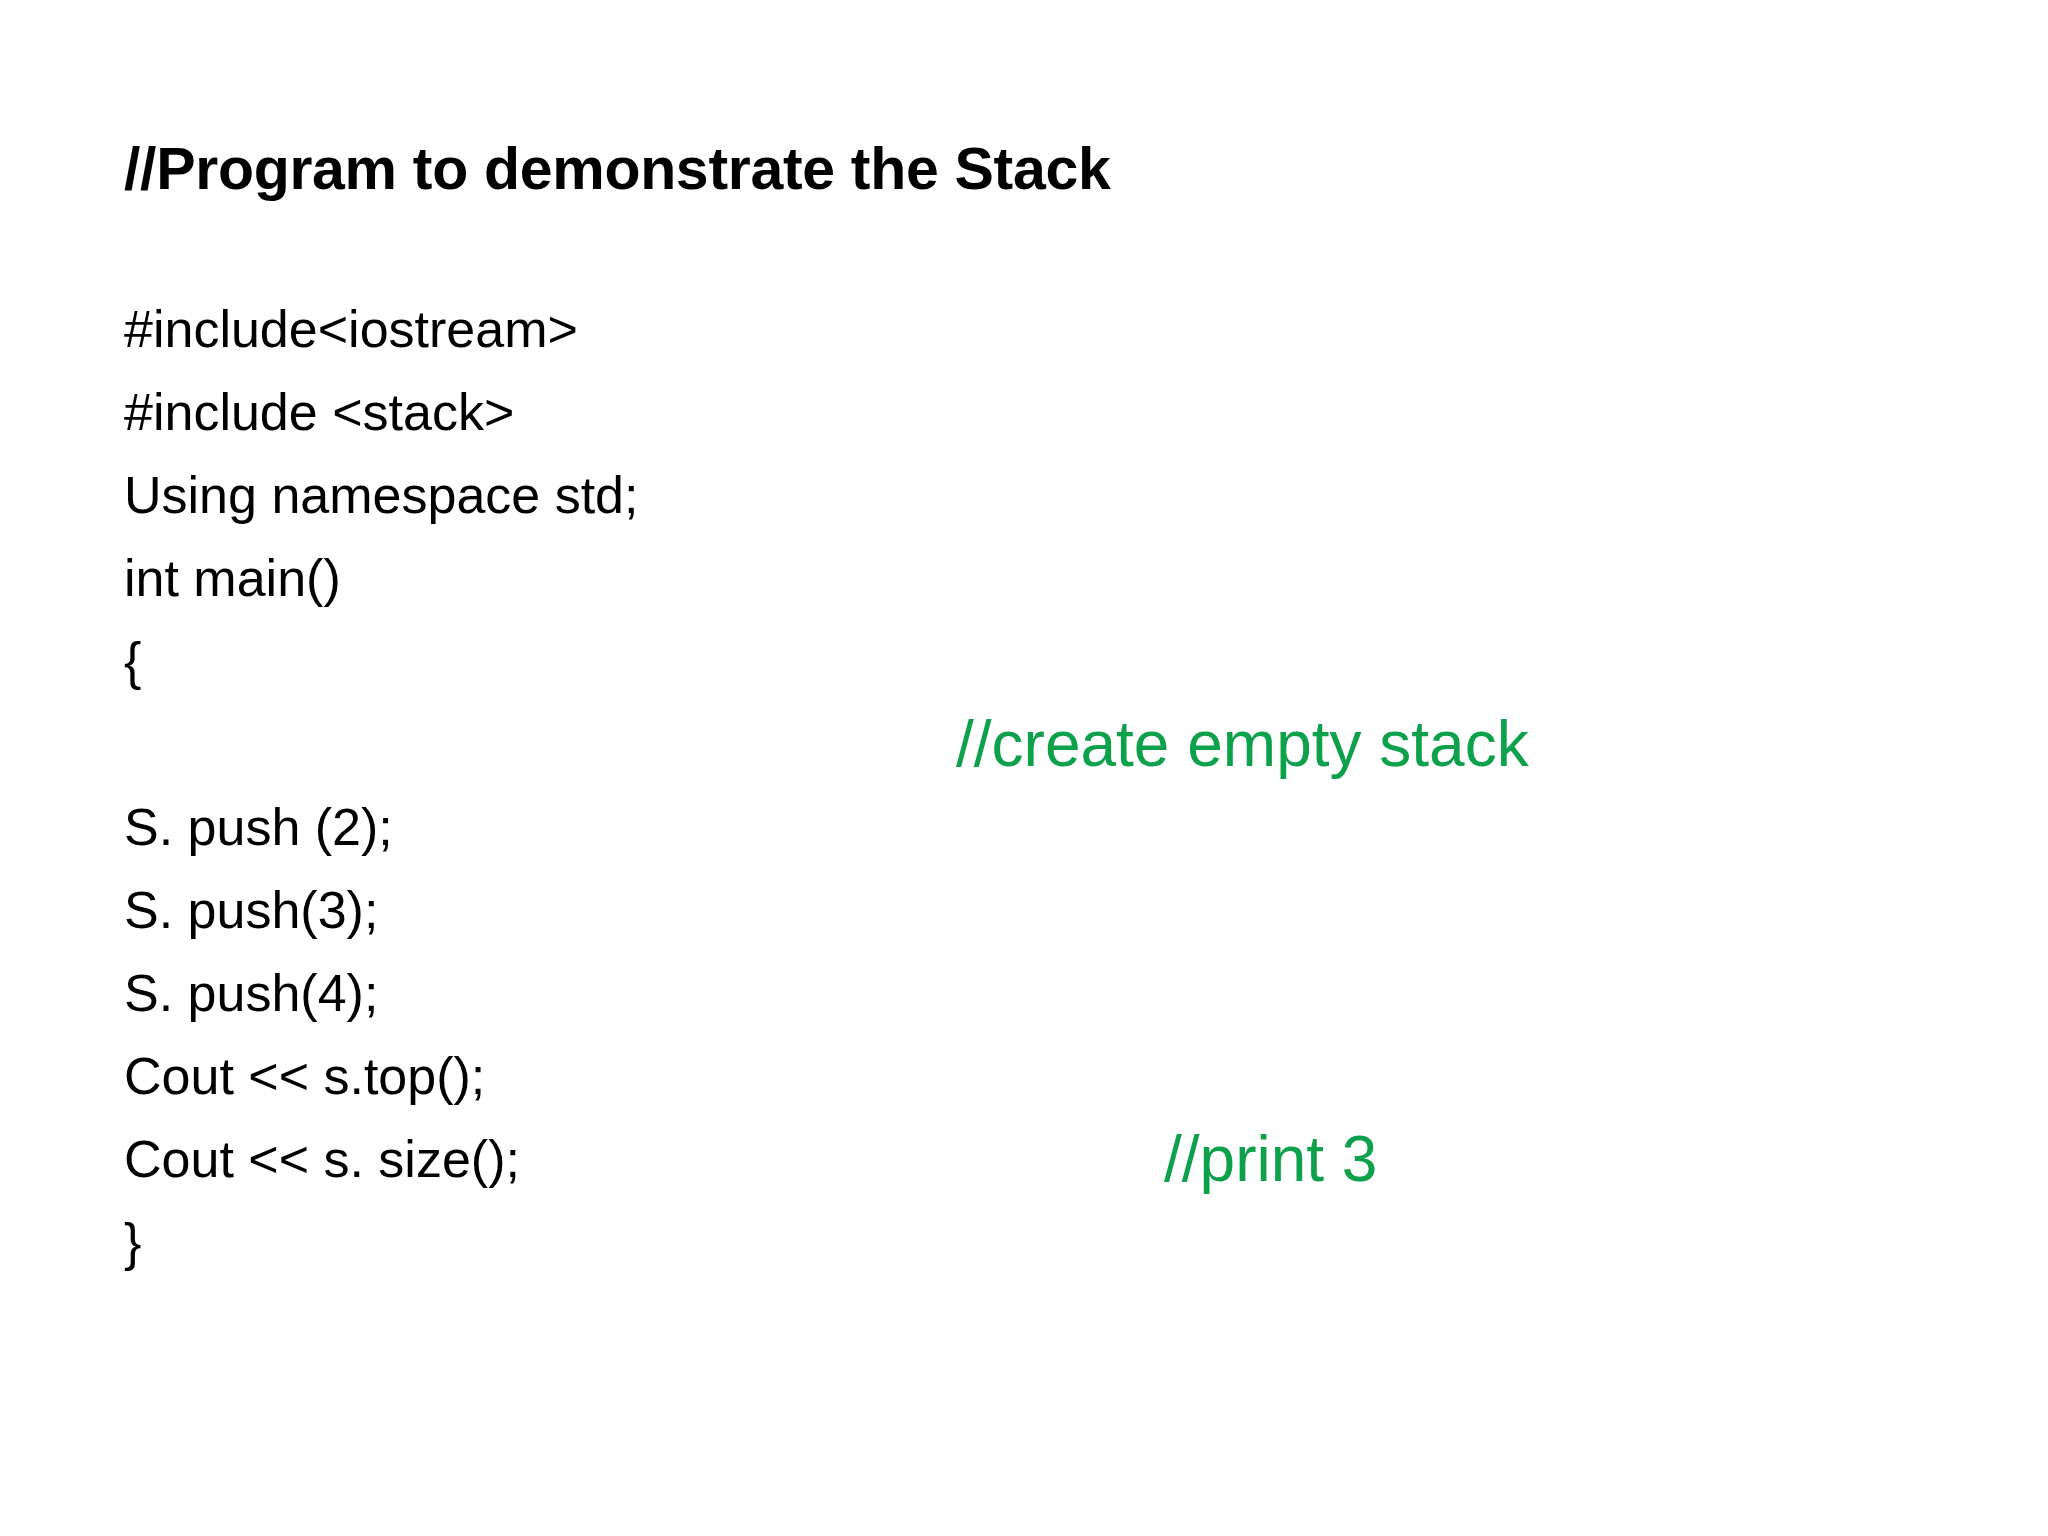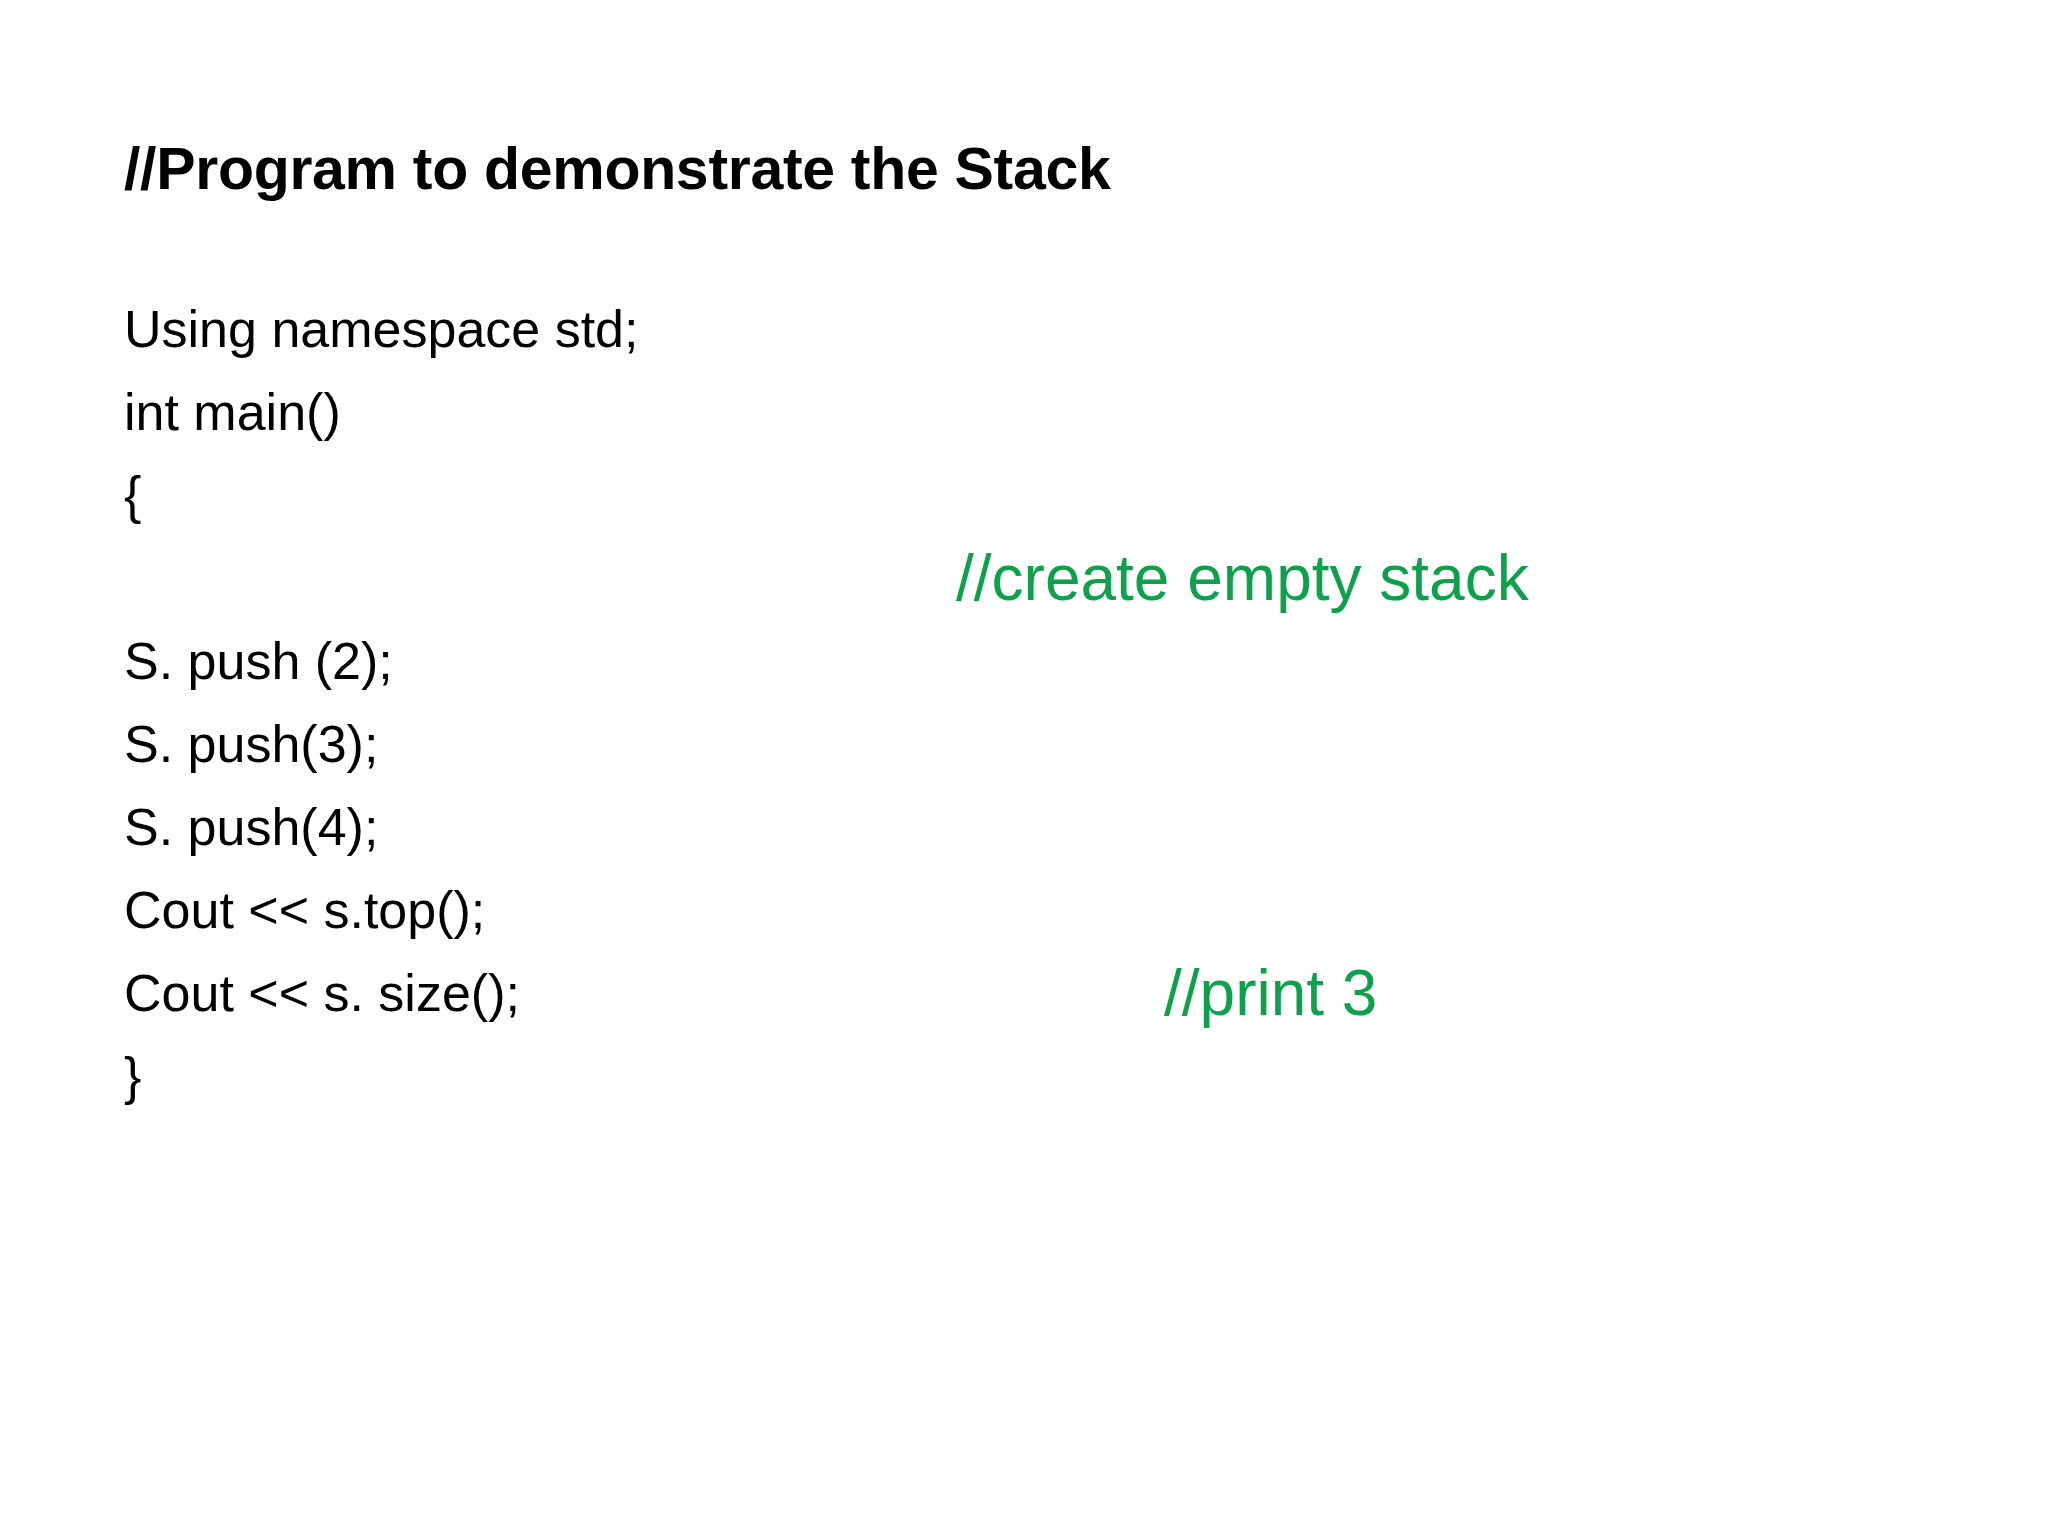--- a/index.html
+++ b/index.html
@@ -67,21 +67,29 @@
 </style>
 </head>
 <body>
 
 <div class="slide">
 
   <div class="slide-title">//Program to demonstrate the Stack</div>
 
   <div class="code-block">
 
+    <div class="code-line">
+      <span class="code-text">#include&lt;iostream&gt;</span>
+      <span class="comment-text comment-col-a"></span>
+    </div>
 
+    <div class="code-line">
+      <span class="code-text">#include &lt;stack&gt;</span>
+      <span class="comment-text comment-col-a"></span>
+    </div>
 
     <div class="code-line">
       <span class="code-text">Using namespace std;</span>
       <span class="comment-text comment-col-a"></span>
     </div>
 
     <div class="code-line">
       <span class="code-text">int main()</span>
       <span class="comment-text comment-col-a"></span>
     </div>

